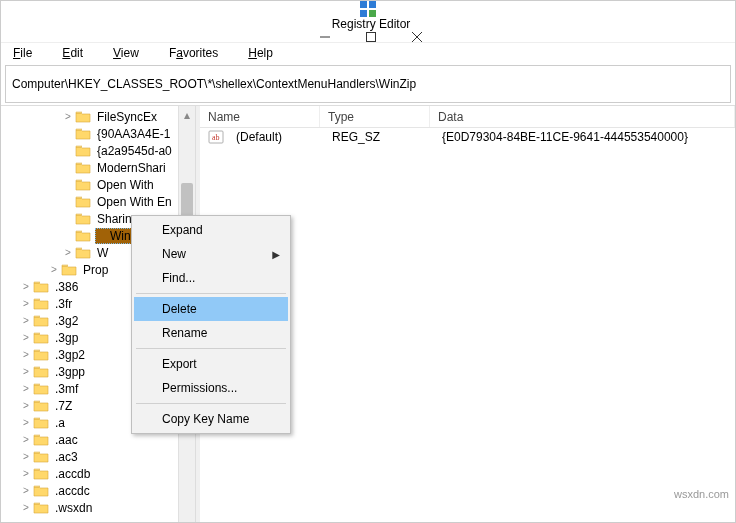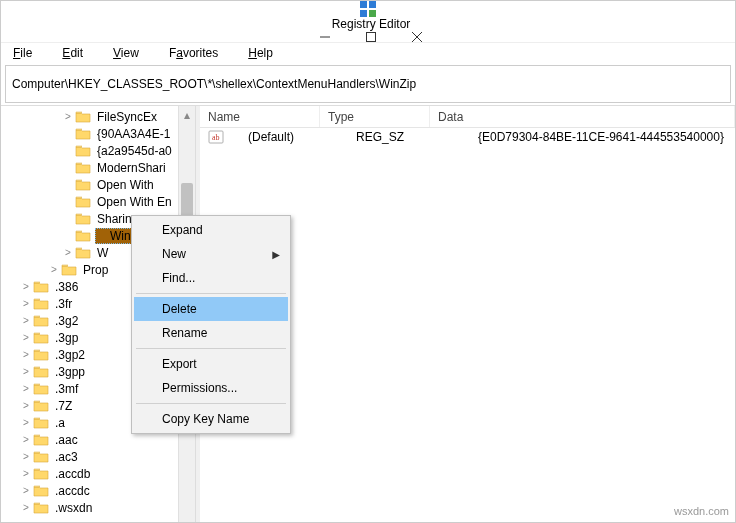--- a/index.html
+++ b/index.html
@@ -118,21 +118,21 @@
   }
   .col-name { width: 120px; }
   .col-type { width: 110px; }
   .col-data { flex: 1; }
   .list-row {
     display: flex;
     align-items: center;
     height: 18px;
     padding: 0;
   }
-  .list-row .cell { padding: 0 8px; margin-left: 12px; }
+  .list-row .cell { padding: 0 8px; }
   .list-row .val-icon {
     width: 16px; height: 16px; margin: 0 4px 0 8px;
     display: inline-flex; align-items: center; justify-content: center;
   }
   
   .context-menu {
     position: absolute;
     left: 130px;
     top: 214px;
     width: 160px;
@@ -155,21 +155,21 @@
   .ctx-item .submenu-arrow {
     position: absolute; right: 8px; font-size: 10px; color: #333;
   }
   .ctx-sep {
     height: 1px;
     background: #d0d0d0;
     margin: 3px 2px;
   }
   .watermark {
     position: absolute;
-    bottom: 5px;
+    bottom: 22px;
     right: 6px;
     font-size: 11px;
     color: #999;
   }
   
   .scrollbar-v {
     position: absolute;
     right: 0; top: 0; bottom: 0;
     width: 17px;
     background: #f0f0f0;

